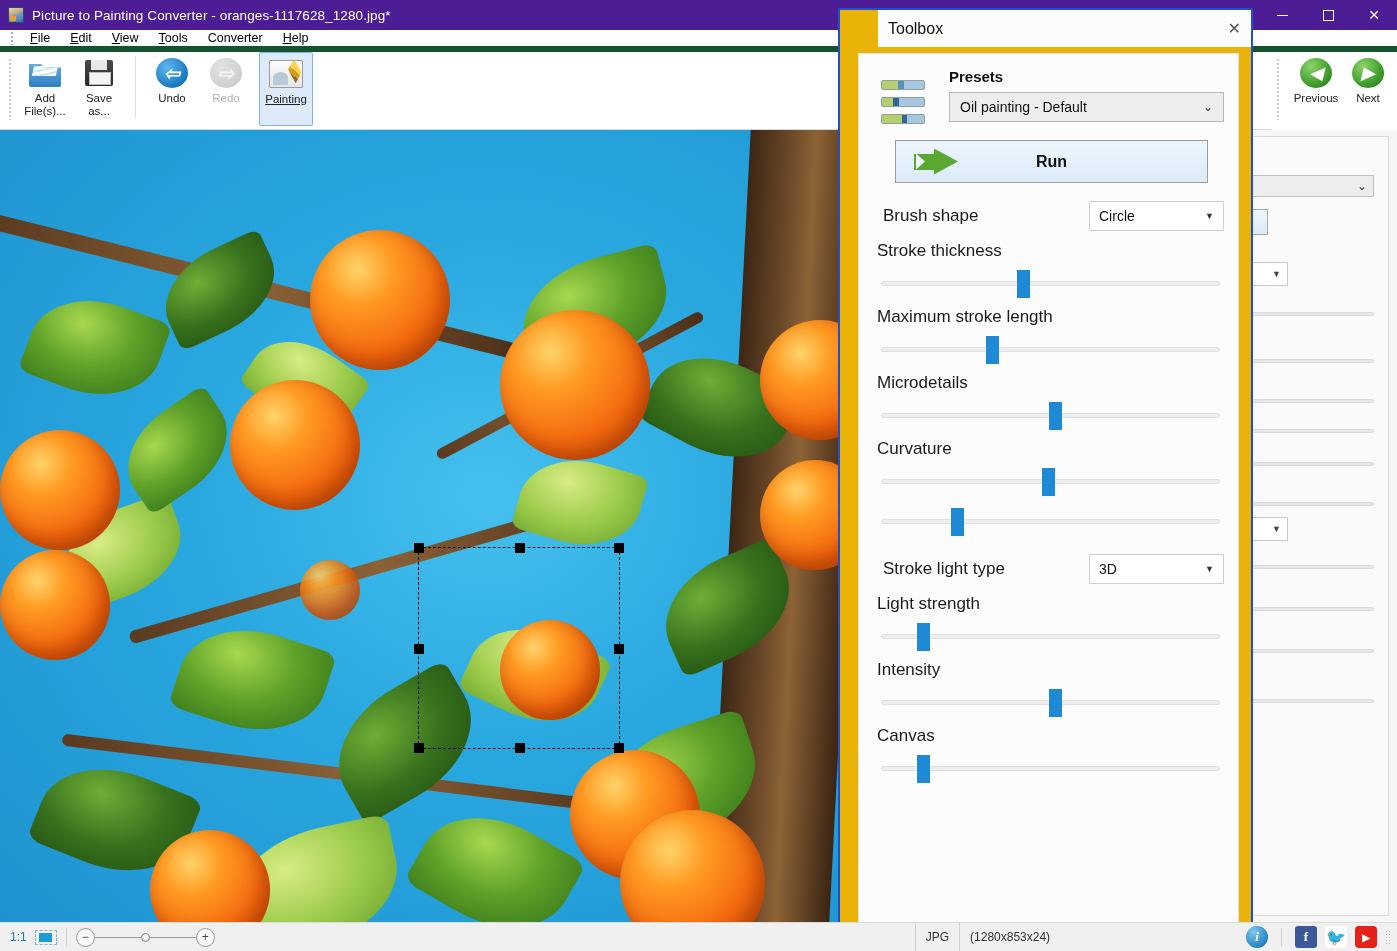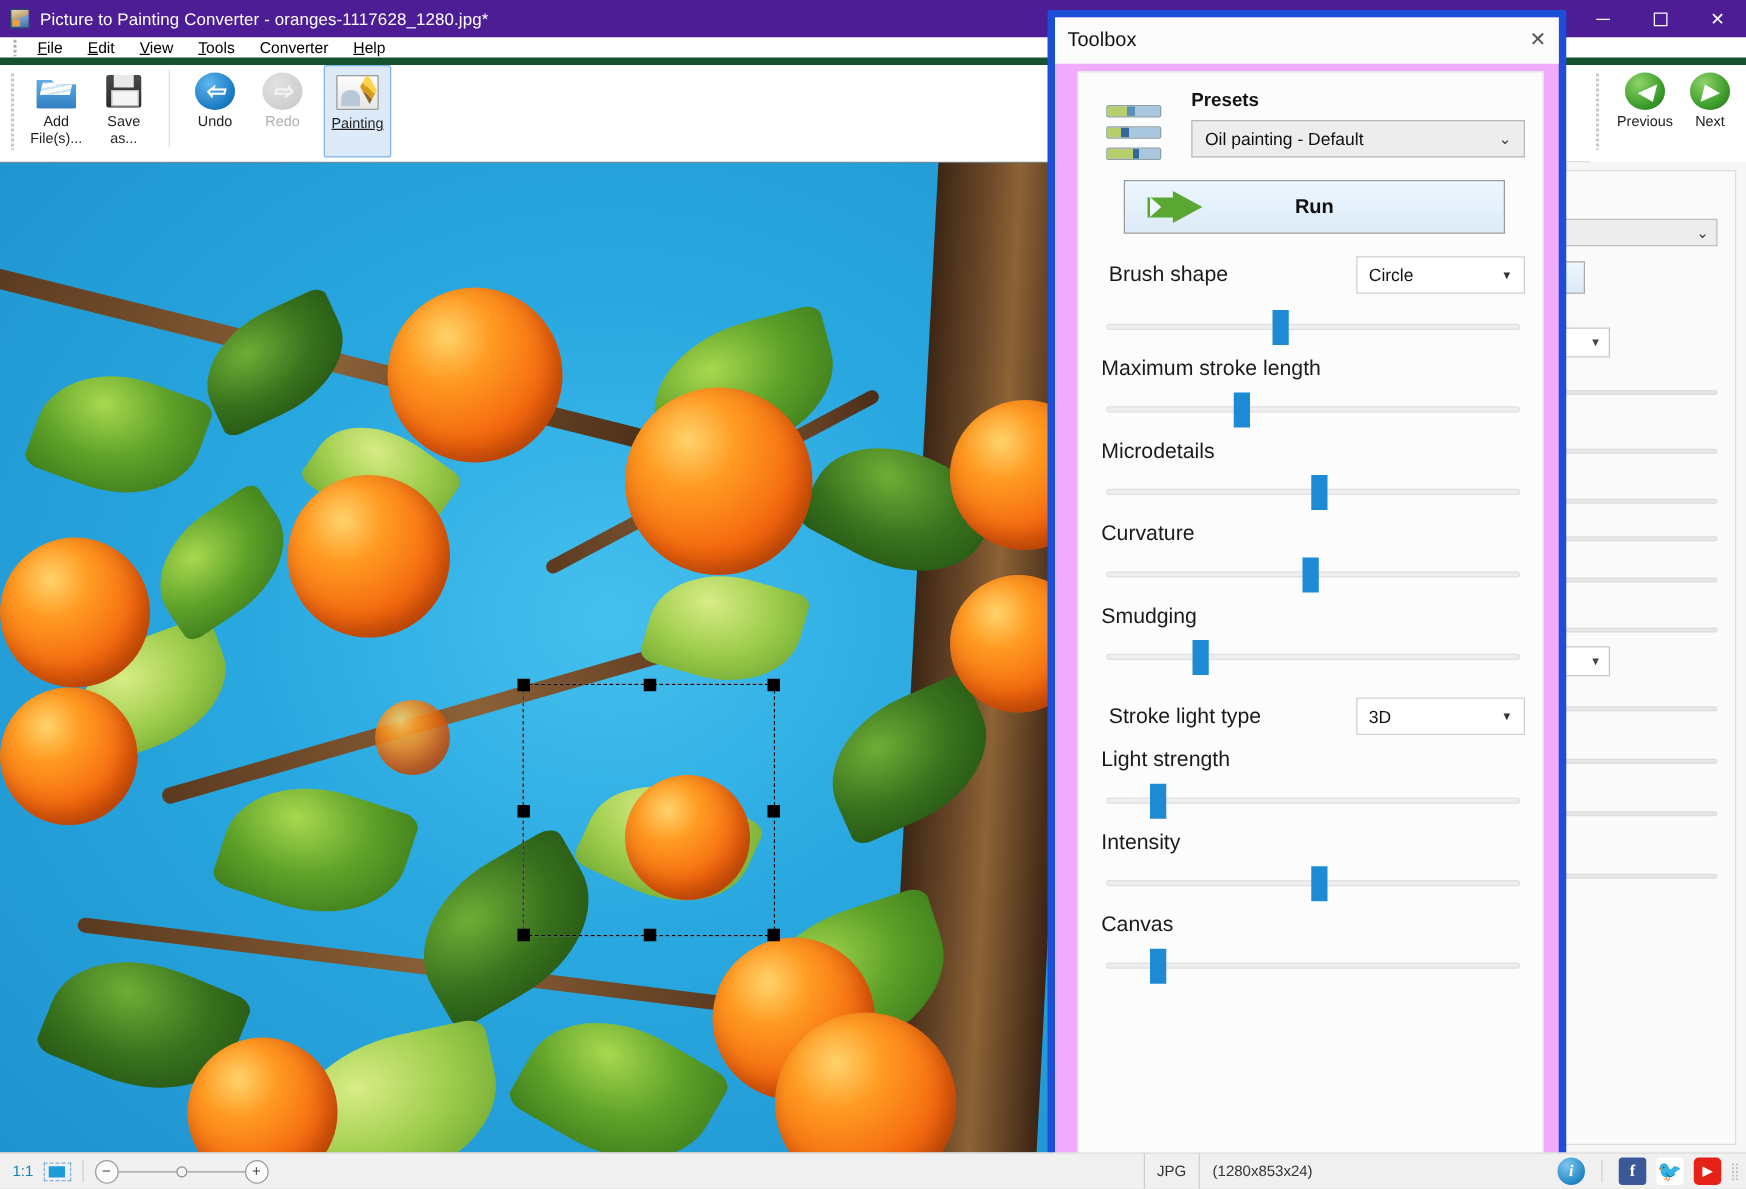--- a/index.html
+++ b/index.html
@@ -187,21 +187,21 @@
   .soc.fb { background:#3b5998; font-family:"Liberation Serif", serif; }
   .soc.tw { background:#fff; color:#2aa3ef; font-size:16px; }
   .soc.yt { background:#e62117; border-radius:4px; font-size:10px; }
   .sb-grip { width:6px; height:14px; margin-left:4px;
     background-image: radial-gradient(#bdbdbd 40%, transparent 41%);
     background-size: 3px 3px; }
 
   
   .dialog {
     position:absolute; left:838px; top:8px; width:415px; height:933px;
-    border:6px solid #1d4ed8; background:#f0abfc; border-radius:2px;
+    border:2px solid #1d4ed8; background:#eab308; border-radius:2px;padding-left:38px;
   }
   .dlg-head { height:37px; display:flex; align-items:center; padding:0 10px;
     background:#fcfcfc; }
   .dlg-title { font-size:16px; color:#111; }
   .dlg-x { margin-left:auto; color:#555; font-size:16px; line-height:1; }
   .dlg-body { position:absolute; left:18px; right:12px; top:43px; bottom:8px;
     background:#fcfcfc; border:1px solid #e2e2e2; border-bottom:none;
     overflow:hidden; }
 
   .presets-row { display:flex; align-items:flex-start; padding:14px 14px 0 14px; }
@@ -515,20 +515,21 @@
           <div class="ctl-combo-row">
             <span class="ctl-label">Brush shape</span>
             <span class="ctl-combo">
               <span class="cv">Circle</span>
               <span class="ar">▼</span>
             </span>
           </div>
         </div>
 
         <div class="ctl">
+          <div class="ctl-label">Stroke thickness</div>
           <div class="slider">
             <i class="sl-track"></i>
             <i class="sl-thumb" style="left: calc(41% + 0px);"></i>
           </div>
         </div>
 
 
         <div class="ctl">
           <div class="ctl-label">Maximum stroke length</div>
           <div class="slider">
@@ -547,21 +548,20 @@
 
         <div class="ctl">
           <div class="ctl-label">Curvature</div>
           <div class="slider">
             <i class="sl-track"></i>
             <i class="sl-thumb" style="left: calc(48% + 0px);"></i>
           </div>
         </div>
 
         <div class="ctl">
-          <div class="ctl-label">Smudging</div>
           <div class="slider">
             <i class="sl-track"></i>
             <i class="sl-thumb" style="left: calc(22% + 0px);"></i>
           </div>
         </div>
 
         <div class="ctl" style="margin-top:19px;">
           <div class="ctl-combo-row">
             <span class="ctl-label">Stroke light type</span>
             <span class="ctl-combo">

